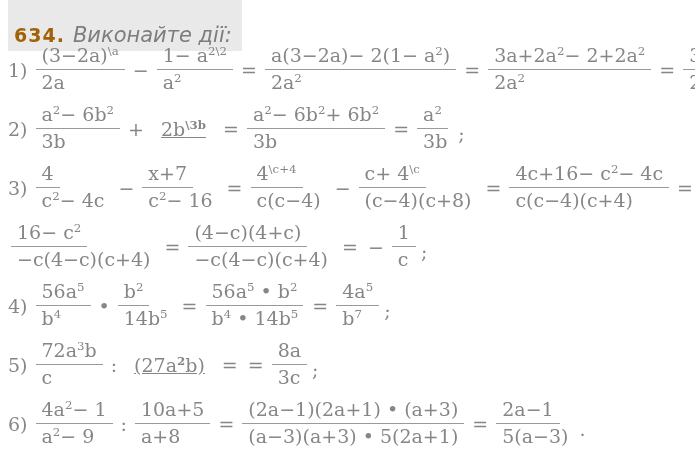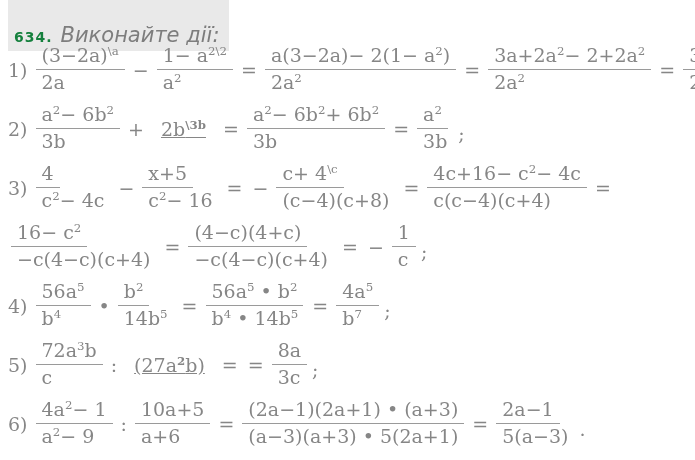--- a/index.html
+++ b/index.html
@@ -7,22 +7,22 @@
     width:695px;height:460px;box-sizing:border-box;
     background:#ffffff;overflow:hidden;
     padding:6px 0 0 8px;
     font-family:"DejaVu Serif","Liberation Serif",serif;
     color:#868686;font-size:19px;
   }
   .header{height:32px;display:flex;align-items:center;margin-bottom:2px;}
   .hl{background:#e9e9e9;padding:2px 10px 4px 6px;display:inline-flex;align-items:baseline;}
   .ex-num{
     font-family:"DejaVu Sans","Liberation Sans",sans-serif;
-    font-weight:bold;font-style:normal;color:#15803d;
-    font-size:14px;letter-spacing:1px;text-align:center;
+    font-weight:bold;font-style:normal;color:#a16207;
+    font-size:19px;letter-spacing:1px;text-align:center;
   }
   .ex-title{
     font-family:"DejaVu Sans","Liberation Sans",sans-serif;
     font-style:italic;color:#7d7d7d;font-size:21px;margin-left:8px;margin-top:28px;
   }
   .line{height:59px;display:flex;align-items:center;white-space:nowrap;}
   .label{margin-right:5px;}
   .frac{display:inline-flex;flex-direction:column;align-items:flex-start;margin:0 3px;line-height:1.15;}
   .frac .num{padding:0 6px 2px;border-bottom:1.5px solid #9a9a9a;text-align:center;}
   .frac .den{padding:2px 6px 0;text-align:center;}
@@ -91,24 +91,28 @@
         <span class="pun">;</span>
       </div>
       <div class="line">
         <span class="label">3)</span>
         <span class="frac">
           <span class="num">4</span>
           <span class="den">c<sup>2</sup>− 4c</span>
         </span>
         <span class="op">−</span>
         <span class="frac">
-          <span class="num">x+5</span>
+          <span class="num">x+7</span>
           <span class="den">c<sup>2</sup>− 16</span>
         </span>
         <span class="op">=</span>
+        <span class="frac">
+          <span class="num">4<sup>\c+4</sup></span>
+          <span class="den">c(c−4)</span>
+        </span>
         <span class="op">−</span>
         <span class="frac">
           <span class="num">c+ 4<sup>\c</sup></span>
           <span class="den">(c−4)(c+8)</span>
         </span>
         <span class="op">=</span>
         <span class="frac">
           <span class="num">4c+16− c<sup>2</sup>− 4c</span>
           <span class="den">c(c−4)(c+4)</span>
         </span>
@@ -173,21 +177,21 @@
       </div>
       <div class="line">
         <span class="label">6)</span>
         <span class="frac">
           <span class="num">4a<sup>2</sup>− 1</span>
           <span class="den">a<sup>2</sup>− 9</span>
         </span>
         <span class="op">:</span>
         <span class="frac">
           <span class="num">10a+5</span>
-          <span class="den">a+6</span>
+          <span class="den">a+8</span>
         </span>
         <span class="op">=</span>
         <span class="frac">
           <span class="num">(2a−1)(2a+1) • (a+3)</span>
           <span class="den">(a−3)(a+3) • 5(2a+1)</span>
         </span>
         <span class="op">=</span>
         <span class="frac">
           <span class="num">2a−1</span>
           <span class="den">5(a−3)</span>

